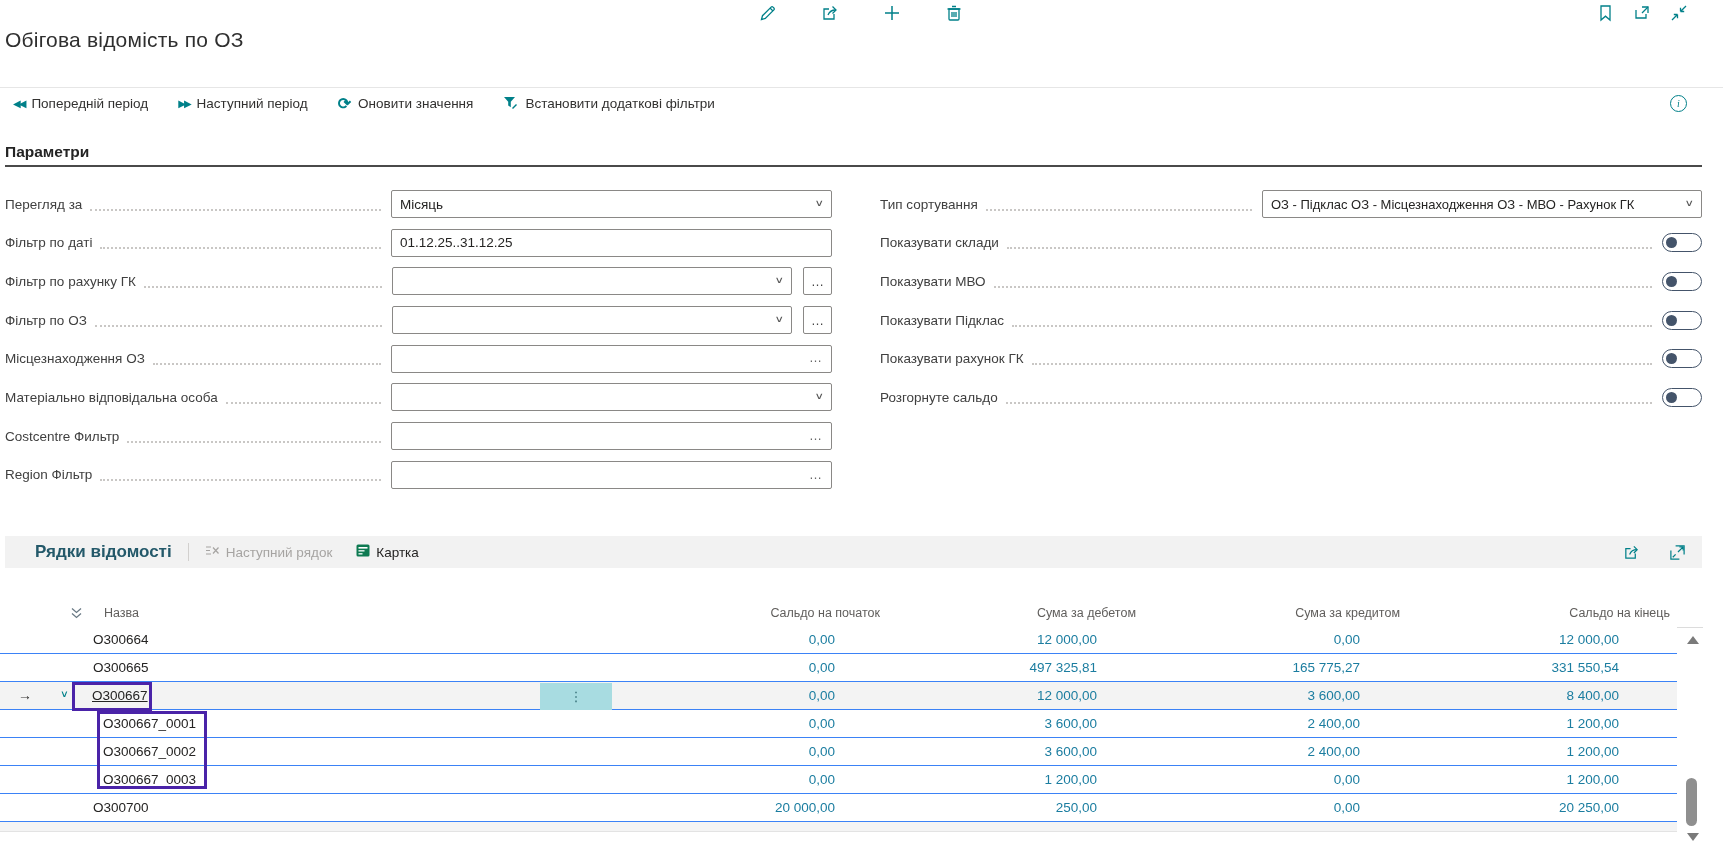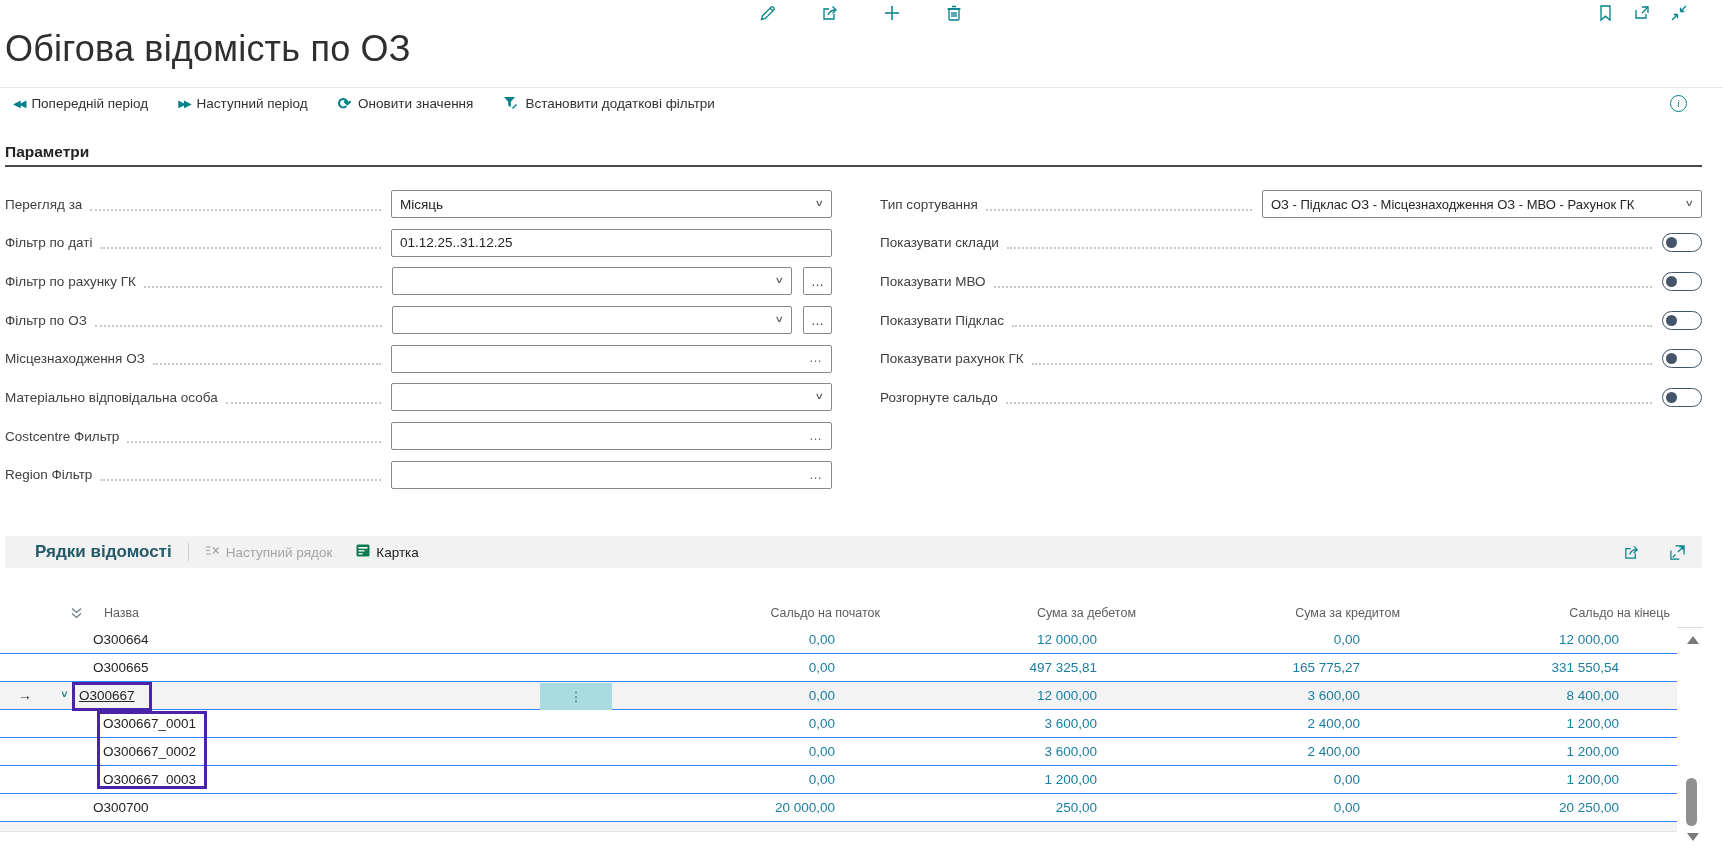--- a/index.html
+++ b/index.html
@@ -4,21 +4,21 @@
 <style>
   html,body{margin:0;padding:0;background:#fff;}
   .page{position:relative;width:1723px;height:853px;background:#fff;overflow:hidden;
         font-family:"Liberation Sans", sans-serif;color:#252423;}
   
   .top-center{position:absolute;left:757px;top:2px;display:flex;gap:40px;}
   .top-right{position:absolute;left:1594px;top:2px;display:flex;gap:15px;}
   .icon-btn{width:22px;height:22px;display:flex;align-items:center;justify-content:center;cursor:pointer;}
   .icon-btn svg{display:block;}
   
-  .page-title{position:absolute;left:5px;top:28px;font-size:36px;font-weight:300;color:#2f2f2f;letter-spacing:.2px;}
+  .page-title{position:absolute;left:5px;top:28px;font-size:21px;font-weight:300;color:#2f2f2f;letter-spacing:.2px;}
   
   .action-bar{position:absolute;left:0;top:87px;width:1723px;height:32px;border-top:1px solid #e6e6e6;
               display:flex;align-items:center;padding-left:13px;box-sizing:border-box;gap:30px;}
   .action-item{display:flex;align-items:center;gap:7px;font-size:13.5px;color:#323130;cursor:pointer;}
   .tri{color:#008089;font-size:10px;letter-spacing:-2px;line-height:1;}
   .refresh-glyph{color:#008089;font-size:16px;font-weight:bold;line-height:1;}
   .info-circle{position:absolute;right:36px;top:7px;width:15px;height:15px;border:1.3px solid #008089;border-radius:50%;
                color:#008089;font-size:10px;display:flex;align-items:center;justify-content:center;
                font-style:italic;font-family:"Liberation Serif",serif;cursor:pointer;}
   
@@ -340,21 +340,21 @@
       <div class="t-row">
         <span class="r-name" style="left: 93px;">O300665</span>
         <span class="r-num" style="right: 842px;">0,00</span>
         <span class="r-num" style="right: 580px;">497 325,81</span>
         <span class="r-num" style="right: 317px;">165 775,27</span>
         <span class="r-num" style="right: 58px;">331 550,54</span>
       </div>
       <div class="t-row sel">
         <span class="r-arrow">→</span>
         <span class="r-chev">∨</span>
-        <span class="r-name u" style="left: 79px; text-decoration: underline;">O300667</span>
+        <span class="r-name u" style="left: 92px; text-decoration: underline;">O300667</span>
         <span class="r-num" style="right: 842px;">0,00</span>
         <span class="r-num" style="right: 580px;">12 000,00</span>
         <span class="r-num" style="right: 317px;">3 600,00</span>
         <span class="r-num" style="right: 58px;">8 400,00</span>
       </div>
       <div class="t-row">
         <span class="r-name" style="left: 103px;">O300667_0001</span>
         <span class="r-num" style="right: 842px;">0,00</span>
         <span class="r-num" style="right: 580px;">3 600,00</span>
         <span class="r-num" style="right: 317px;">2 400,00</span>

